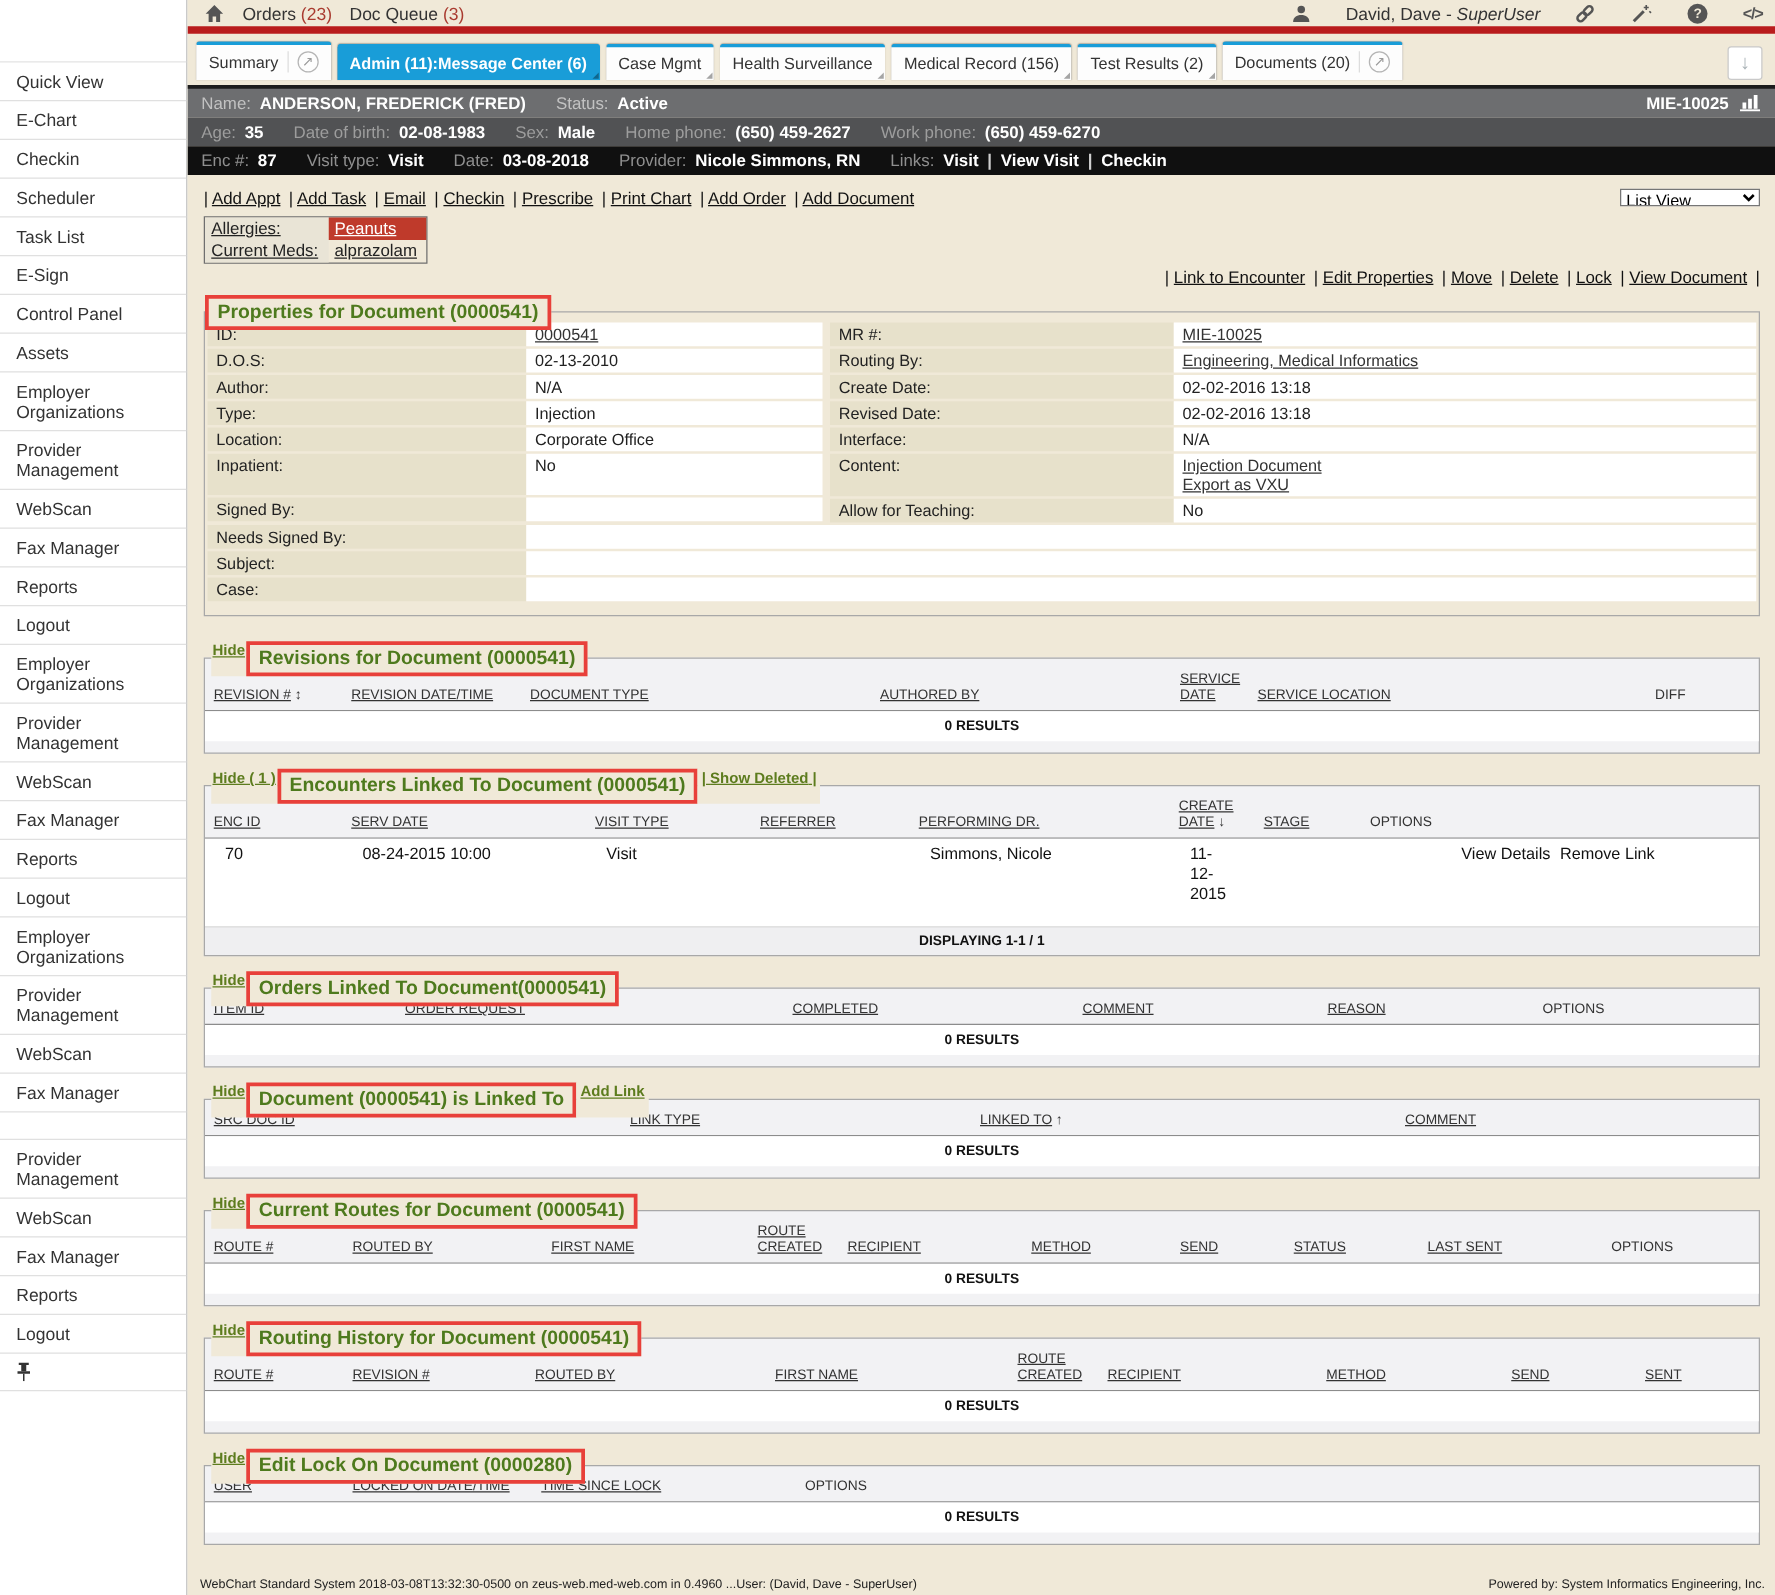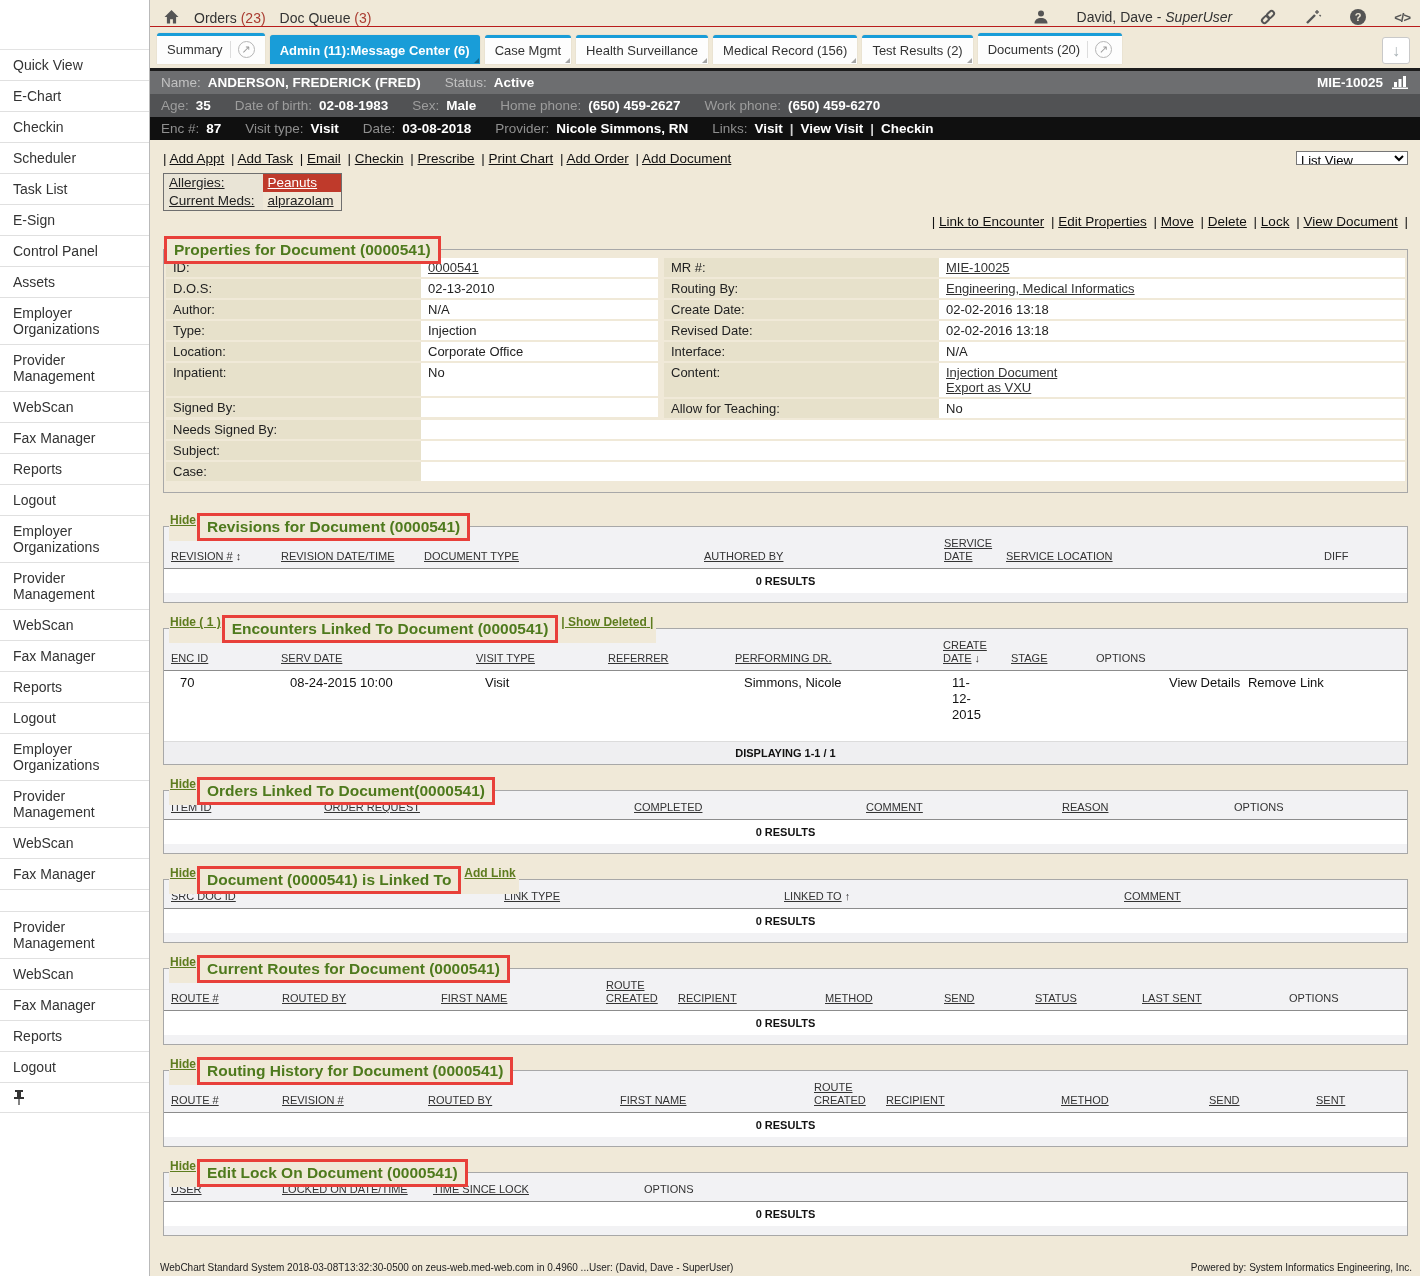--- a/index.html
+++ b/index.html
@@ -10,21 +10,21 @@
   .sidebar { width:150px; min-width:150px; background:#fff; border-right:1px solid #b9b9b9; }
   .sidebar-logo { height:50px; border-bottom:1px solid #e3e3e3; }
   .sidebar-item { padding:7px 13px; border-bottom:1px solid #e0e0e0; font-size:14px; color:#333; line-height:16px; min-height:30px; cursor:pointer; }
   .sidebar-item.empty { min-height:22px; }
   .sidebar-pin { padding:7px 13px; border-bottom:1px solid #e0e0e0; min-height:30px; }
 
   
   .main { flex:1; background:#f0e9d8; display:flex; flex-direction:column; overflow:hidden; }
 
   
-  .topbar { height:27px; display:flex; align-items:flex-end; padding:0 10px 0 12px; border-bottom:1px solid #b91c1c; gap:14px; }
+  .topbar { height:27px; display:flex; align-items:center; padding:0 10px 0 12px; border-bottom:6px solid #b91c1c; gap:14px; }
   .topbar a, .top-link { font-size:14px; color:#333; cursor:pointer; }
   .top-count { color:#a93b30; }
   .topbar-right { margin-left:auto; display:flex; align-items:center; gap:27px; }
   .user-name { font-size:14px; color:#333; }
   .user-role { font-style:italic; }
   .tb-icon { width:18px; height:18px; display:flex; align-items:center; justify-content:center; color:#555; cursor:pointer; }
   .help-circle { width:16px; height:16px; border-radius:50%; background:#555; color:#f0e9d8; font-size:11px; font-weight:bold; display:flex; align-items:center; justify-content:center; }
   .code-glyph { font-size:13px; font-weight:bold; color:#555; letter-spacing:-1px; }
 
   
@@ -528,21 +528,21 @@
           <div class="th" style="flex:1"><span class="u">SENT</span></div>
         </div>
         <div class="results">0 RESULTS</div>
         <div class="footstrip"></div>
       </div>
 
       
       <div class="fieldset sec">
         <div class="legend-row">
           <span class="hide-link">Hide</span>
-          <span class="legend">Edit Lock On Document (0000541)</span>
+          <span class="legend">Edit Lock On Document (0000280)</span>
         </div>
         <div class="thead">
           <div class="th" style="width:111px"><span class="u">USER</span></div>
           <div class="th" style="width:151px"><span class="u">LOCKED ON DATE/TIME</span></div>
           <div class="th" style="width:211px"><span class="u">TIME SINCE LOCK</span></div>
           <div class="th" style="flex:1"><span>OPTIONS</span></div>
         </div>
         <div class="results">0 RESULTS</div>
         <div class="footstrip"></div>
       </div>

